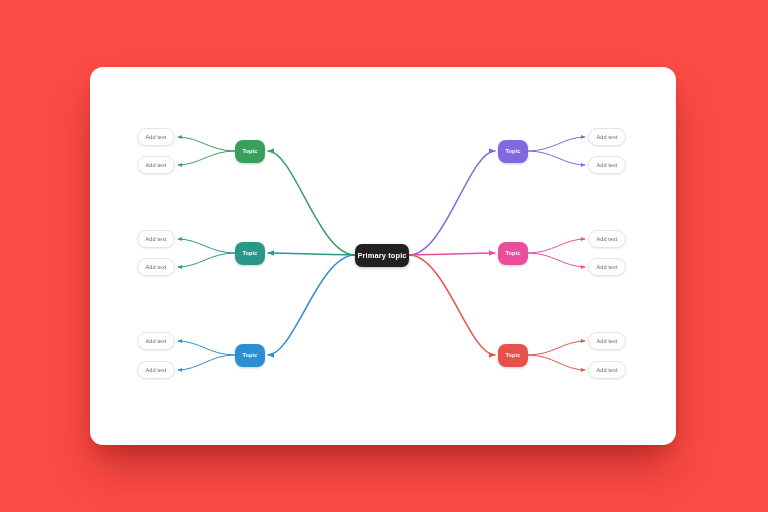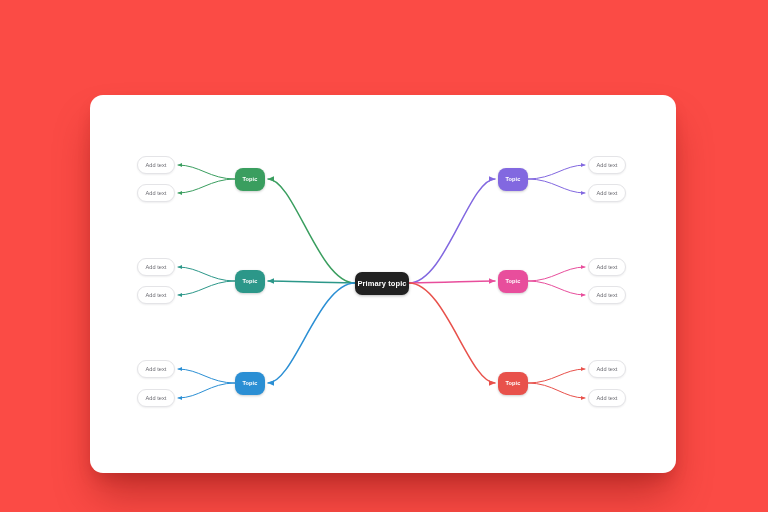--- a/index.html
+++ b/index.html
@@ -23,21 +23,20 @@
     position: absolute;
     left: 90px;
     top: 67px;
     width: 586px;
     height: 378px;
     background: #ffffff;
     border-radius: 13px;
     box-shadow: 0 26px 40px -6px rgba(120, 12, 10, 0.42),
                 0 8px 16px -4px rgba(120, 12, 10, 0.22);
     overflow: hidden;
-    margin-top: 28px;
   }
   #edge-layer {
     position: absolute;
     left: 0;
     top: 0;
     width: 586px;
     height: 378px;
     pointer-events: none;
   }
   .node {

